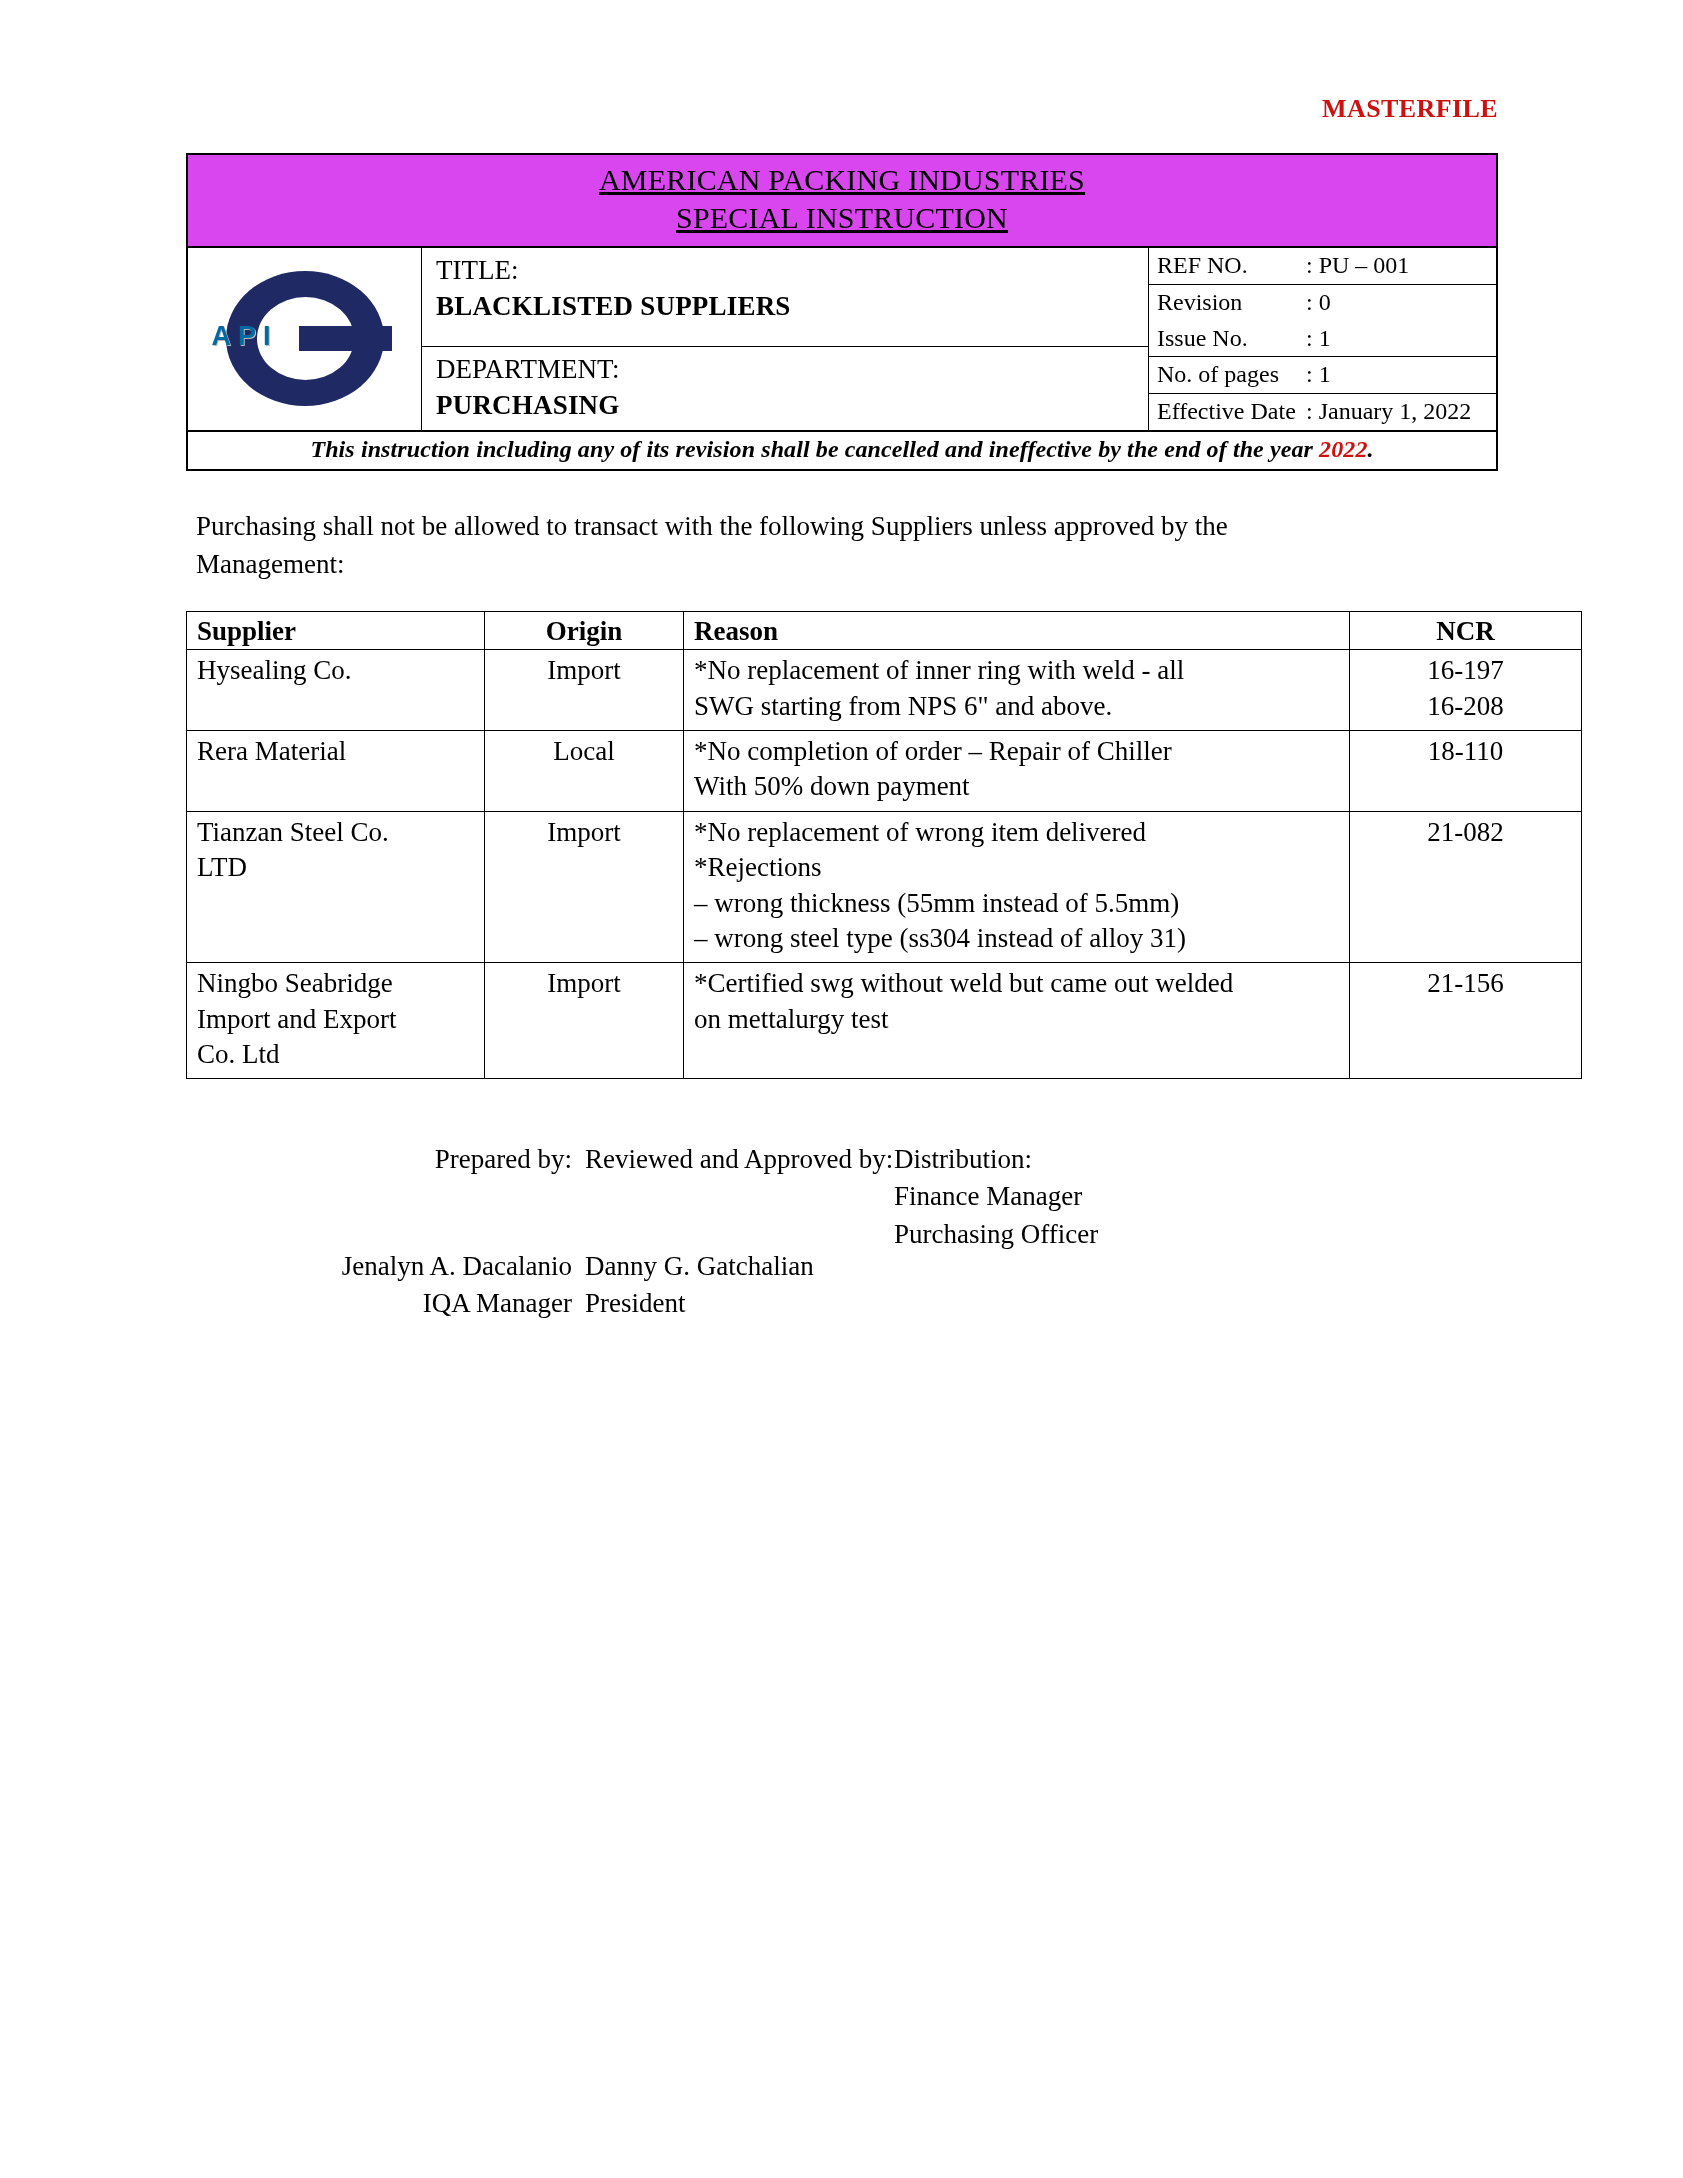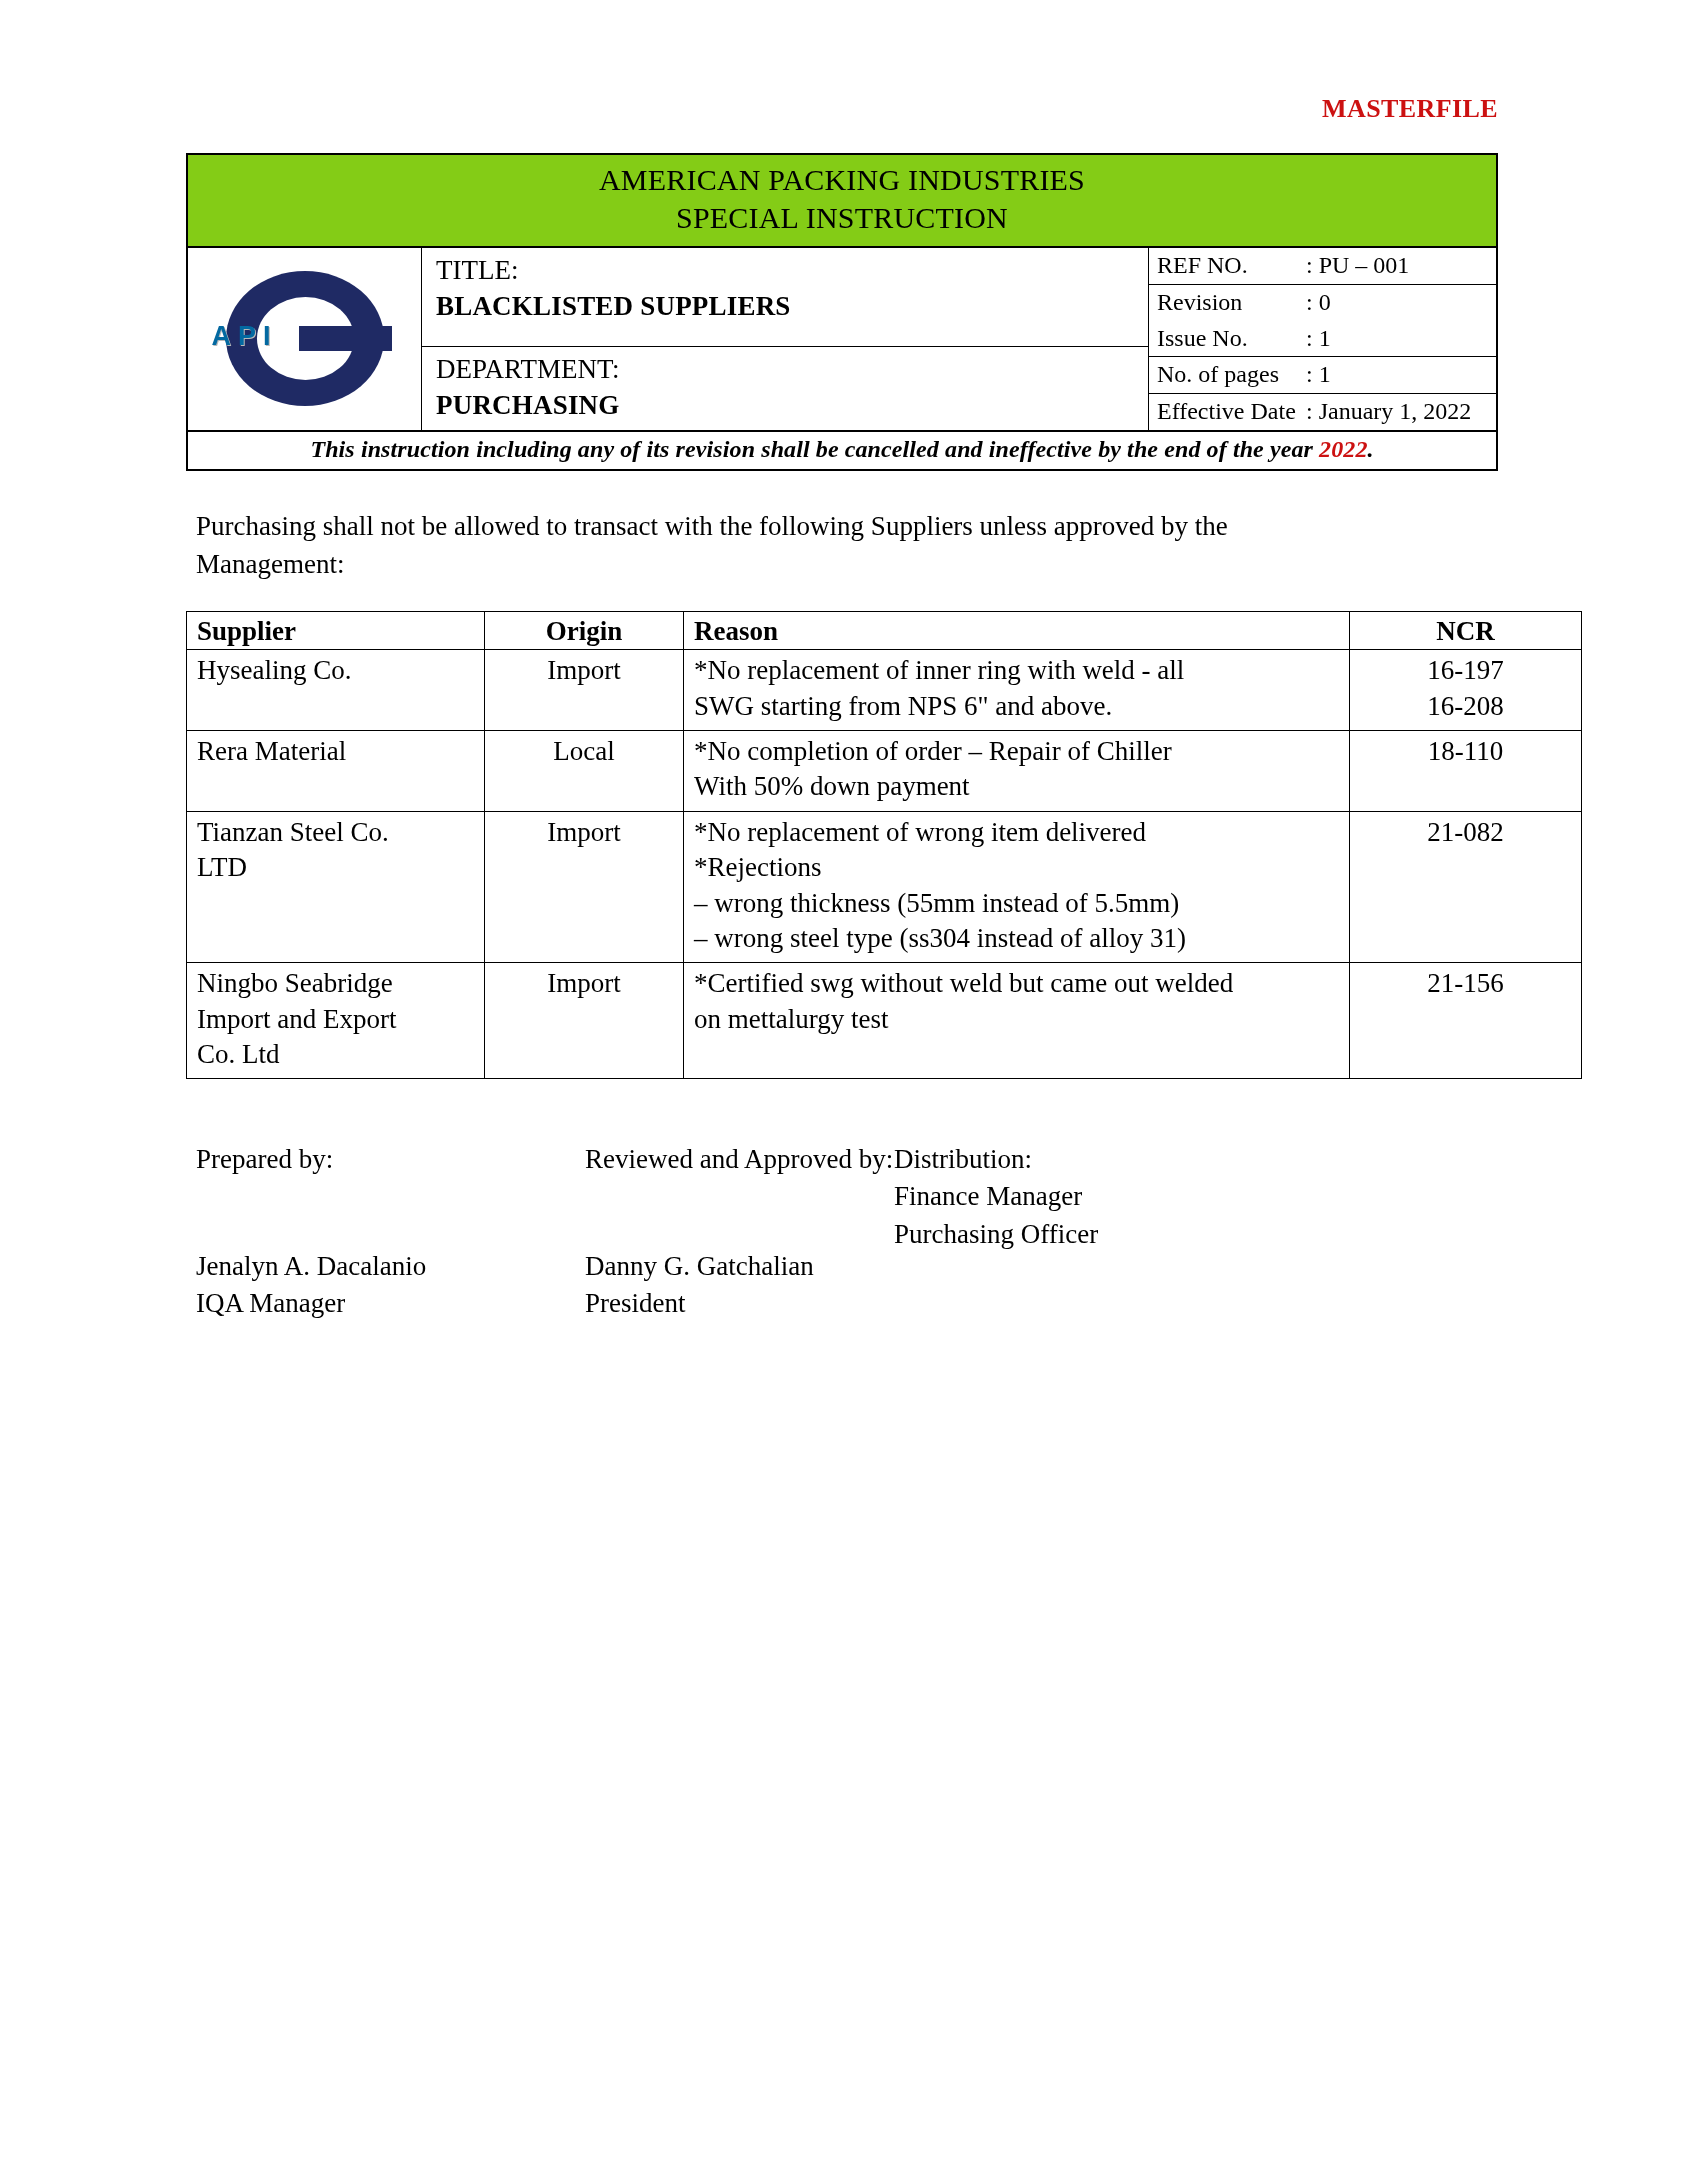--- a/index.html
+++ b/index.html
@@ -39,27 +39,28 @@
   .hdr-box {
     position: absolute;
     left: 186px;
     top: 153px;
     width: 1312px;
     border: 2px solid #000;
     box-sizing: border-box;
   }
 
   .hdr-title-band {
-    background: #84cc16;
+    background: #d946ef;
     border-bottom: 2px solid #000;
     text-align: center;
     padding: 6px 0 9px 0;
     font-size: 30px;
     line-height: 1.27;
     letter-spacing: 0.2px;
+    text-decoration: underline;
   }
   .hdr-title-band div { white-space: nowrap; }
 
   .hdr-mid {
     display: flex;
     border-bottom: 2px solid #000;
   }
 
   .logo-cell {
     width: 234px;
@@ -223,21 +224,21 @@
   .sig {
     position: absolute;
     left: 196px;
     top: 1141px;
     width: 1287px;
     font-size: 27px;
     line-height: 1.38;
   }
   .sig-row { position: relative; height: 107px; }
   .sig-names { position: relative; height: 79px; }
-  .col-a { position: absolute; left: 0; top: 0; width: 376px; }
+  .col-a { position: absolute; left: 0; top: 0; width: 376px; text-align: right; }
   .col-b { position: absolute; left: 389px; top: 0; width: 376px; }
   .col-c { position: absolute; left: 698px; top: 0; width: 396px; }
 </style>
 </head>
 <body>
 
 <div class="page">
 
   <div class="masterfile">MASTERFILE</div>
 

